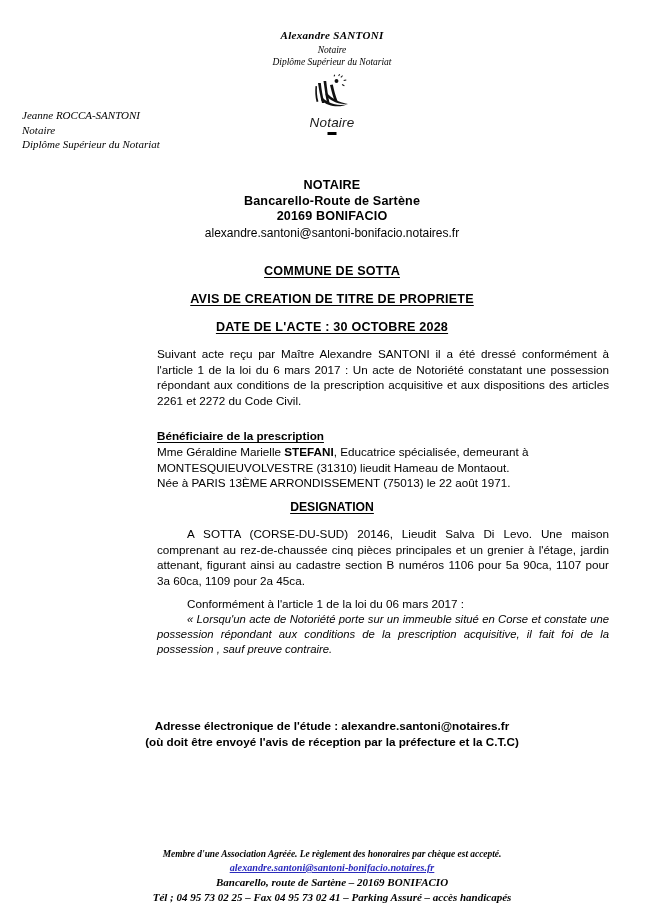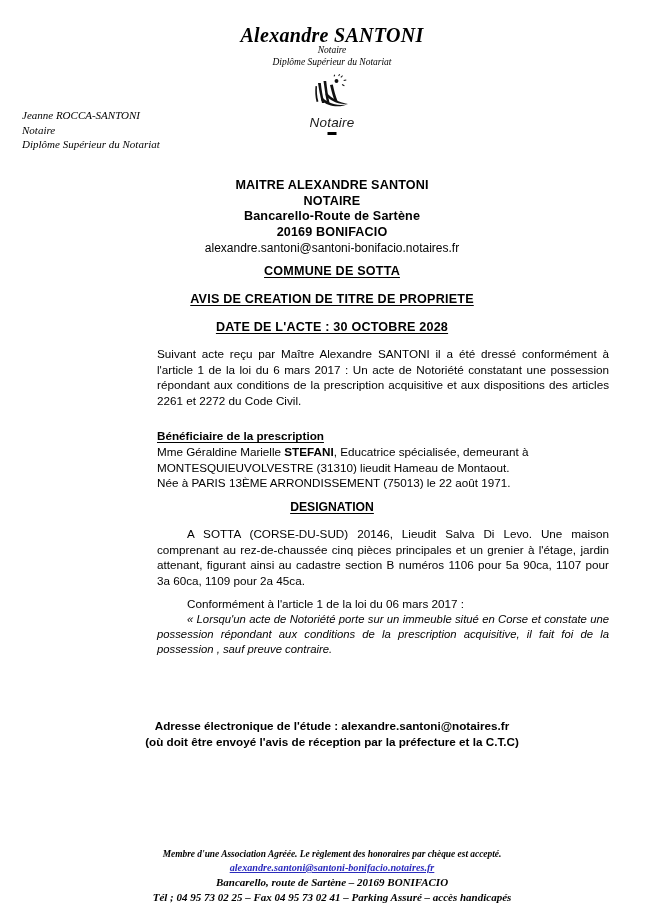--- a/index.html
+++ b/index.html
@@ -27,21 +27,21 @@
     position: absolute;
     top: 26px;
     left: 0;
     width: 664px;
     text-align: center;
   }
   .lh-name {
     font-family: "Liberation Serif", serif;
     font-style: italic;
     font-weight: bold;
-    font-size: 20px;
+    font-size: 11px;
     letter-spacing: 0.3px;
     line-height: 18px;
   }
   .lh-sub {
     font-family: "Liberation Serif", serif;
     font-style: italic;
     font-size: 9.5px;
     line-height: 12px;
   }
 
@@ -268,21 +268,20 @@
     </div>
   </div>
 
   <div class="associate">
     <div>Jeanne ROCCA-SANTONI</div>
     <div>Notaire</div>
     <div>Diplôme Supérieur du Notariat</div>
   </div>
 
   <div class="titleblock">
-    <div class="tb-line">MAITRE ALEXANDRE SANTONI</div>
     <div class="tb-line">NOTAIRE</div>
     <div class="tb-line">Bancarello-Route de Sartène</div>
     <div class="tb-line">20169 BONIFACIO</div>
     <div class="tb-email">alexandre.santoni@santoni-bonifacio.notaires.fr</div>
   </div>
 
   <div class="heading-u" id="commune-heading">
     <span>COMMUNE DE SOTTA</span>
   </div>
   <div class="heading-u" id="avis-heading">

